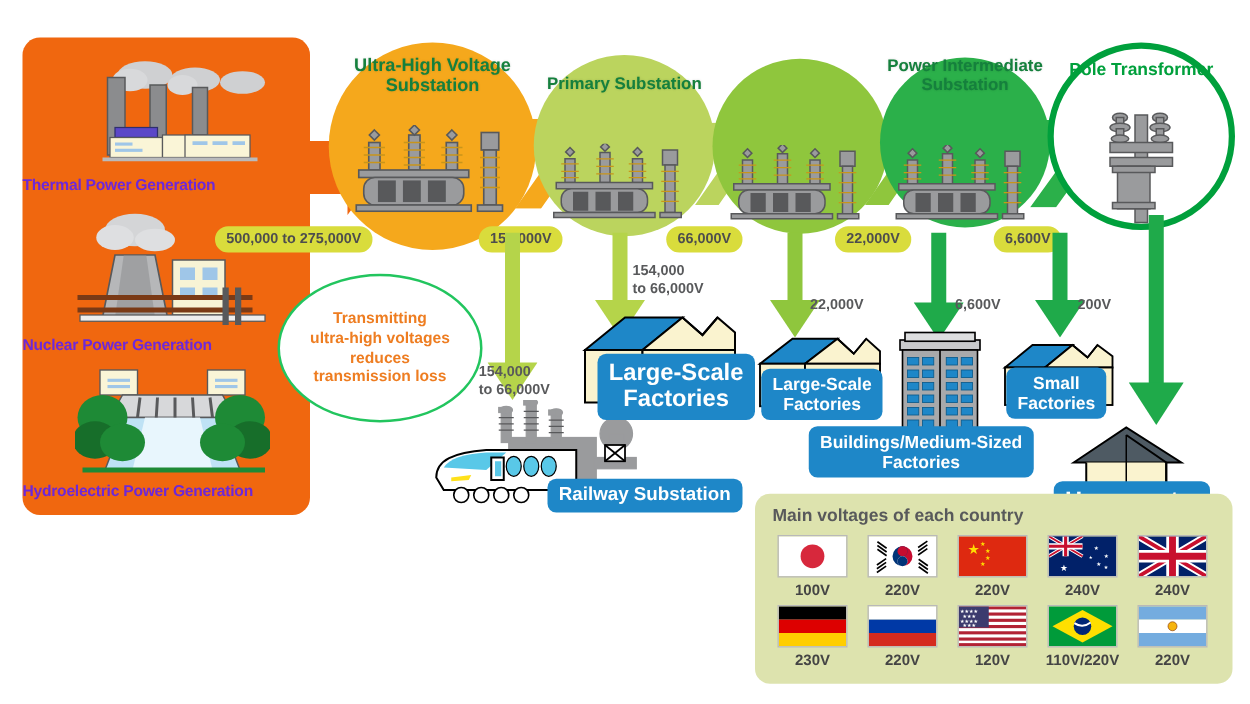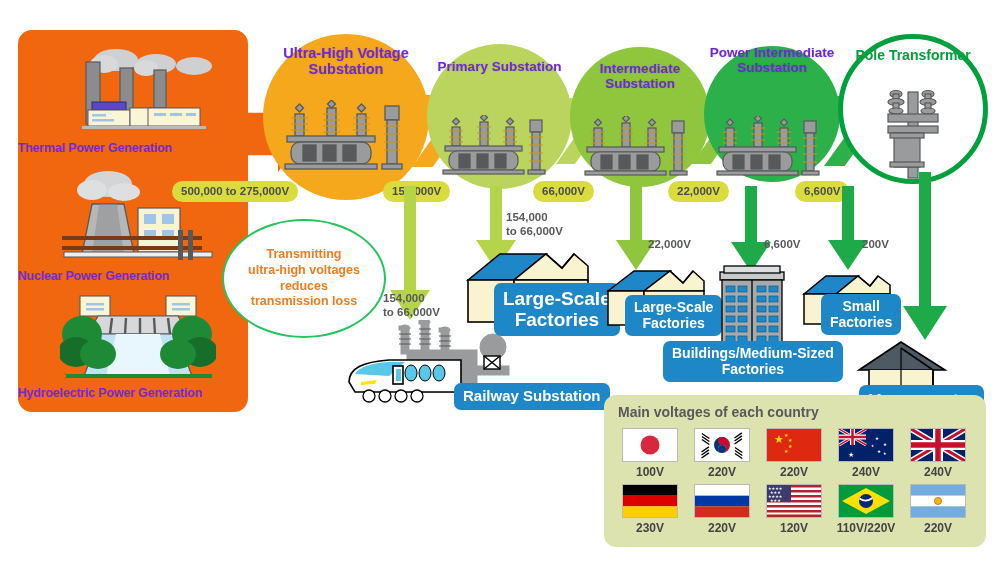--- a/index.html
+++ b/index.html
@@ -20,21 +20,21 @@
 
   
   .circ{border-radius:50%;}
   #c-uhv{left:263px;top:34px;width:166px;height:166px;background:#F5A81C;}
   #c-prim{left:427px;top:44px;width:145px;height:145px;background:#BBD45E;}
   #c-inter{left:570px;top:47px;width:140px;height:140px;background:#8FC63D;}
   #c-dist{left:704px;top:46px;width:136px;height:136px;background:#2BB04A;}
   #c-pole{left:838px;top:34px;width:150px;height:150px;background:#ffffff;
           border:5px solid #00A03C;box-sizing:border-box;}
 
-  .ctitle{position:absolute;width:100%;text-align:center;color:#6d28d9;
+  .ctitle{position:absolute;width:100%;text-align:center;color:#15803d;
           font-weight:bold;line-height:1.08;text-shadow:0 0 2px rgba(0,0,0,.16);}
 
   
   .chev{position:absolute;}
   #chev1{left:412px;top:95px;width:46px;height:72px;background:#F5A81C;
      clip-path:polygon(0 0,55% 50%,0 100%,45% 100%,100% 50%,45% 0);}
   #chev2{left:556px;top:98px;width:42px;height:66px;background:#BBD45E;
      clip-path:polygon(0 0,55% 50%,0 100%,45% 100%,100% 50%,45% 0);}
   #chev3{left:692px;top:98px;width:42px;height:66px;background:#8FC63D;
      clip-path:polygon(0 0,55% 50%,0 100%,45% 100%,100% 50%,45% 0);}
@@ -42,21 +42,21 @@
      clip-path:polygon(0 0,55% 50%,0 100%,45% 100%,100% 50%,45% 0);}
 
   
   .pill{position:absolute;background:#D9DC3C;border-radius:11px;height:21px;
         line-height:21px;color:#4d4d4d;font-weight:bold;font-size:11.5px;
         text-align:center;white-space:nowrap;padding:0 9px;}
 
   
   .cap{position:absolute;background:#1E87C8;color:#fff;font-weight:bold;
        border-radius:7px;text-align:center;line-height:1.12;
-       padding:5px 9px;font-size:15px;white-space:nowrap;margin-left:16px;}
+       padding:5px 9px;font-size:15px;white-space:nowrap;}
 
   
   #note{left:222px;top:219px;width:160px;height:115px;border:2px solid #22c55e;
         border-radius:50%;background:#ffffff;display:flex;align-items:center;
         justify-content:center;}
   #note span{color:#EE7D21;font-weight:bold;font-size:12.5px;text-align:center;
              line-height:1.25;}
 
   
   .dlab{position:absolute;color:#58595B;font-weight:bold;font-size:11.5px;
@@ -228,23 +228,20 @@
         <line x1="61" y1="22" x2="75" y2="22"></line>
         <line x1="61" y1="27" x2="75" y2="27"></line>
       <line x1="87" y1="22" x2="101" y2="22"></line>
         <line x1="87" y1="30" x2="101" y2="30"></line>
         <line x1="87" y1="38" x2="101" y2="38"></line>
         <line x1="87" y1="46" x2="101" y2="46"></line>
     </g>
   </svg>
 
   <div class="abs circ" id="c-inter"></div>
-  <div class="ctitle" style="left:570px;top:62px;width:140px;font-size:13.5px;">
-    <span>Intermediate Substation</span>
-  </div>
   <svg class="abs" style="left:584px;top:116px;" width="110" height="62">
     <g stroke="#58595b" stroke-width="1.2" fill="#9a9b9d">
       <rect x="10" y="12" width="8" height="19"></rect>
         <rect x="38" y="7" width="8" height="24"></rect>
         <rect x="64" y="12" width="8" height="19"></rect>
       <path d="M14 3 l3.5 3.5 -3.5 3.5 -3.5 -3.5z"></path>
         <path d="M42 -1 l3.5 3.5 -3.5 3.5 -3.5 -3.5z"></path>
         <path d="M68 3 l3.5 3.5 -3.5 3.5 -3.5 -3.5z"></path>
       <rect x="3" y="31" width="77" height="5"></rect>
       <rect x="7" y="36" width="69" height="19" rx="8"></rect>

